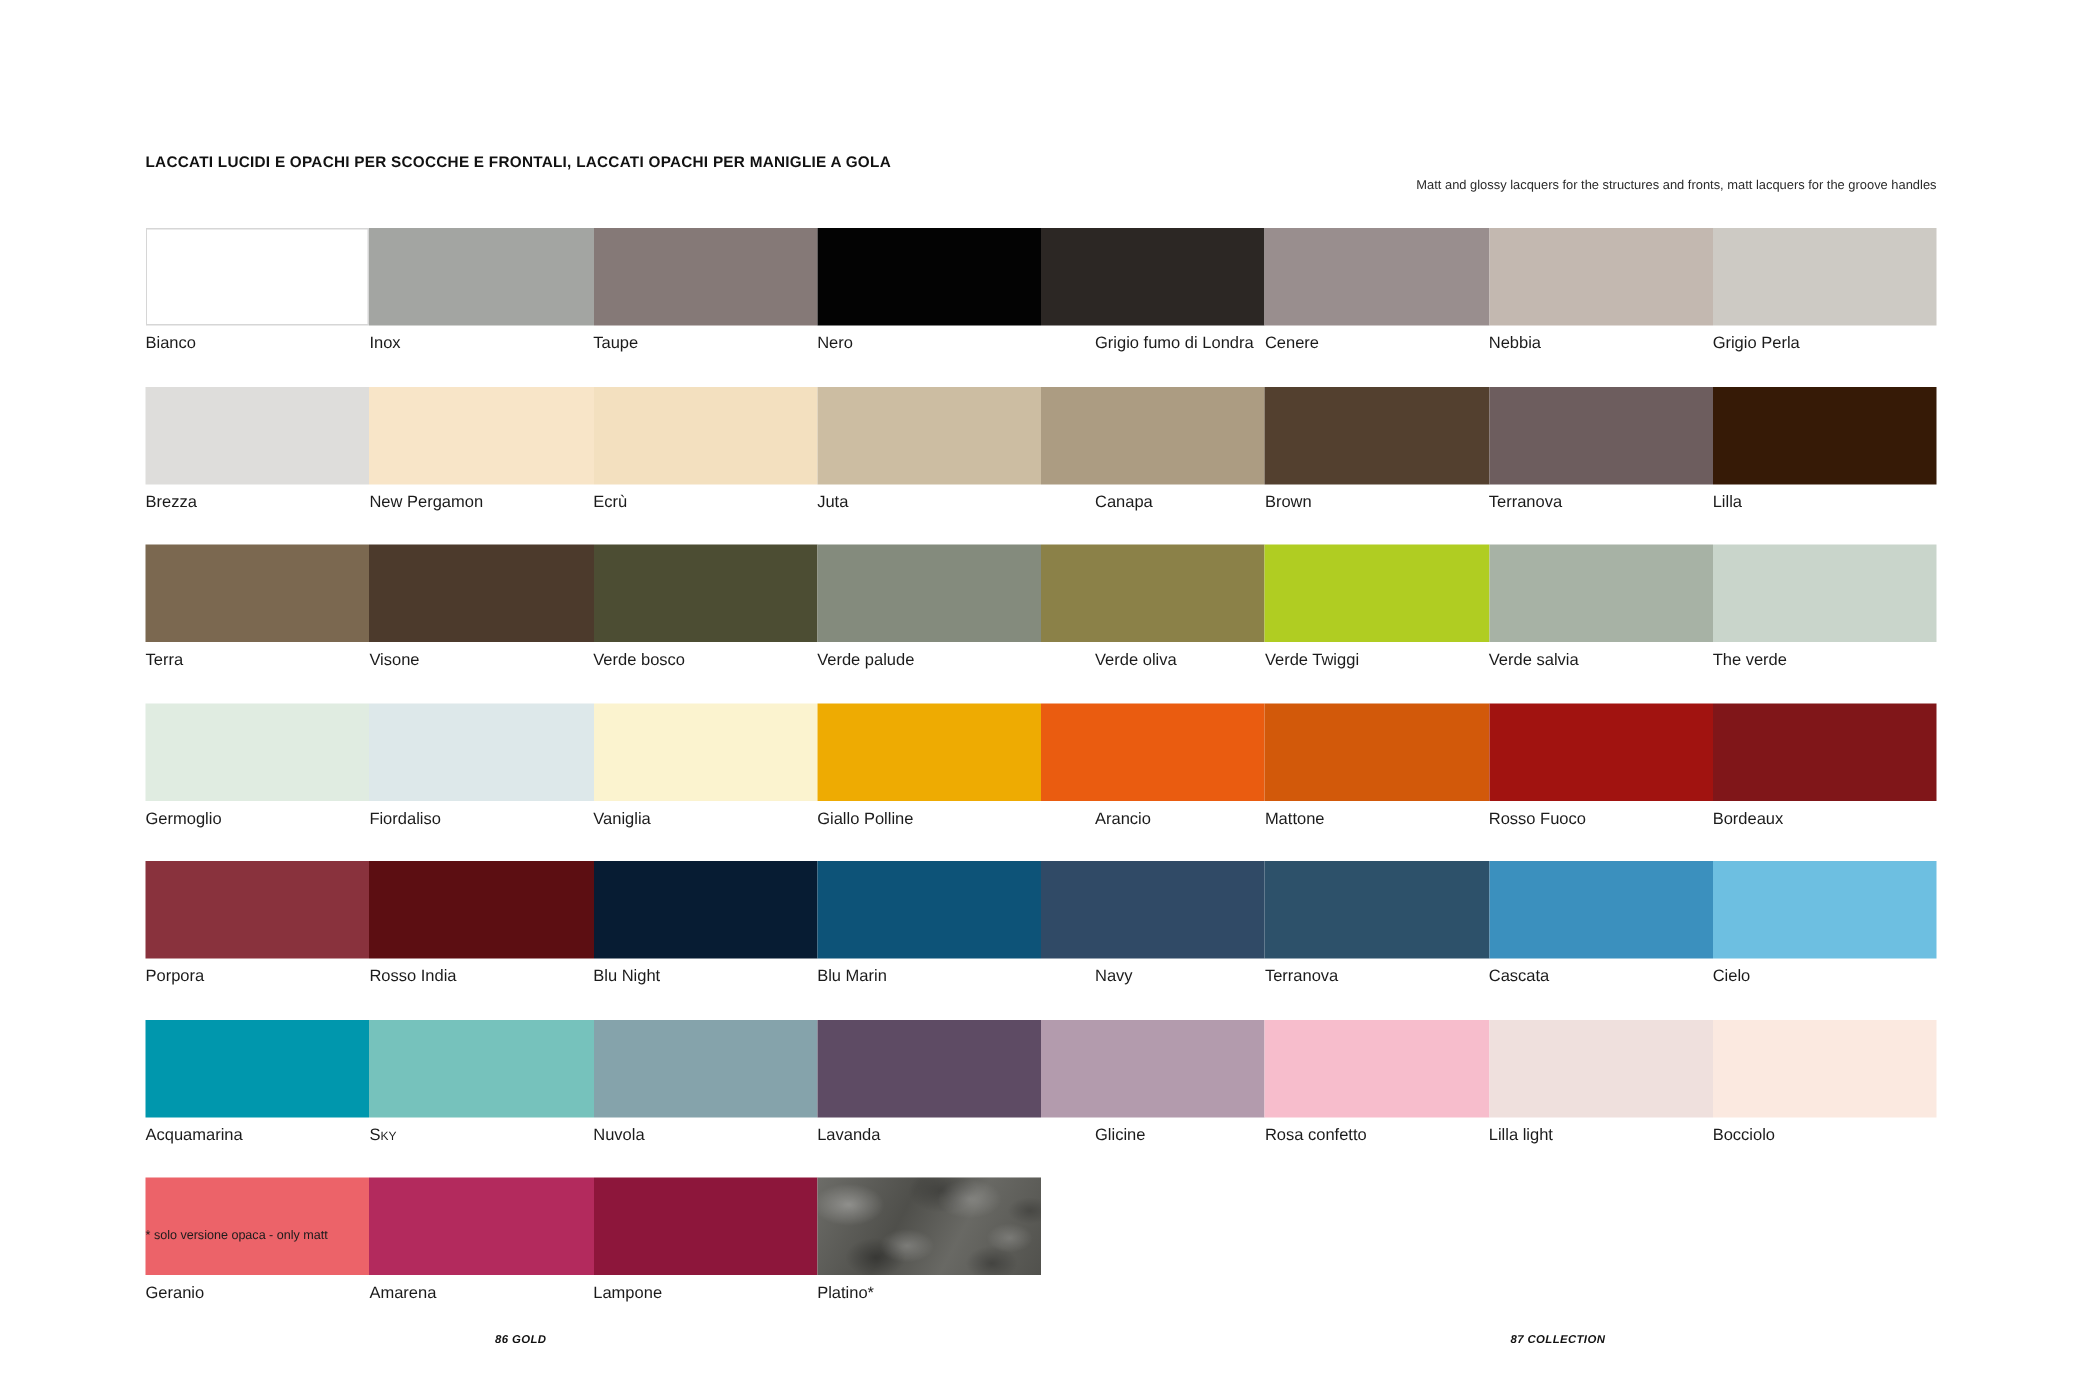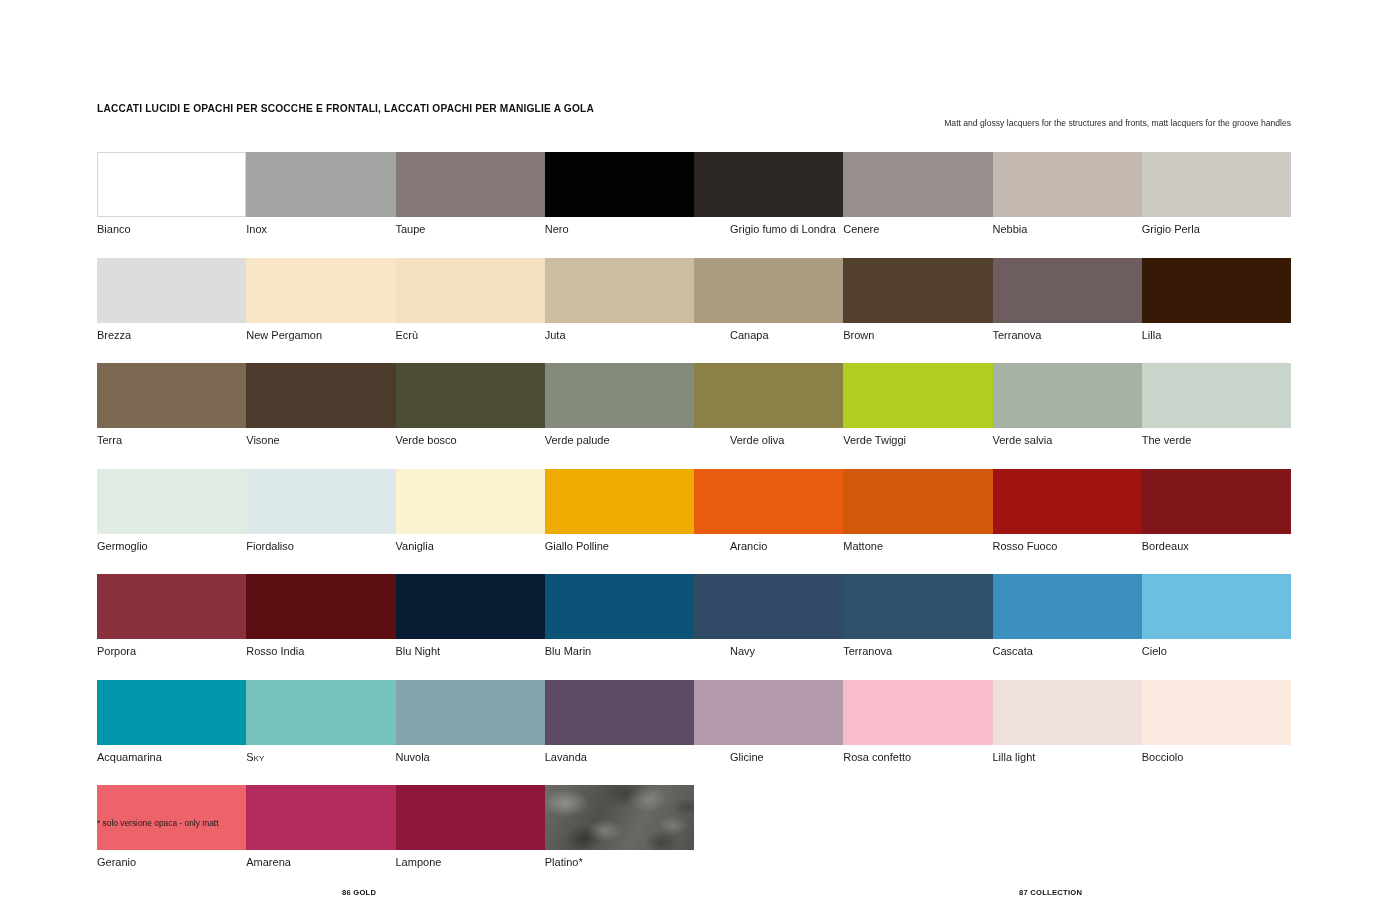--- a/index.html
+++ b/index.html
@@ -100,24 +100,25 @@
     position: absolute;
     left: 97px;
     top: 818px;
     font-size: 8.4px;
     color: #1b1b1b;
     white-space: nowrap;
   }
   
   .footer {
     position: absolute;
-    left: 12px;
+    left: 0;
     top: 888px;
     width: 1156px;
     height: 14px;
+    font-style: italic;
   }
   .footer-left {
     position: absolute;
     left: 330px;
     top: 0;
     font-size: 7.6px;
     font-weight: bold;
     letter-spacing: 0.25px;
     color: #111111;
     white-space: nowrap;

